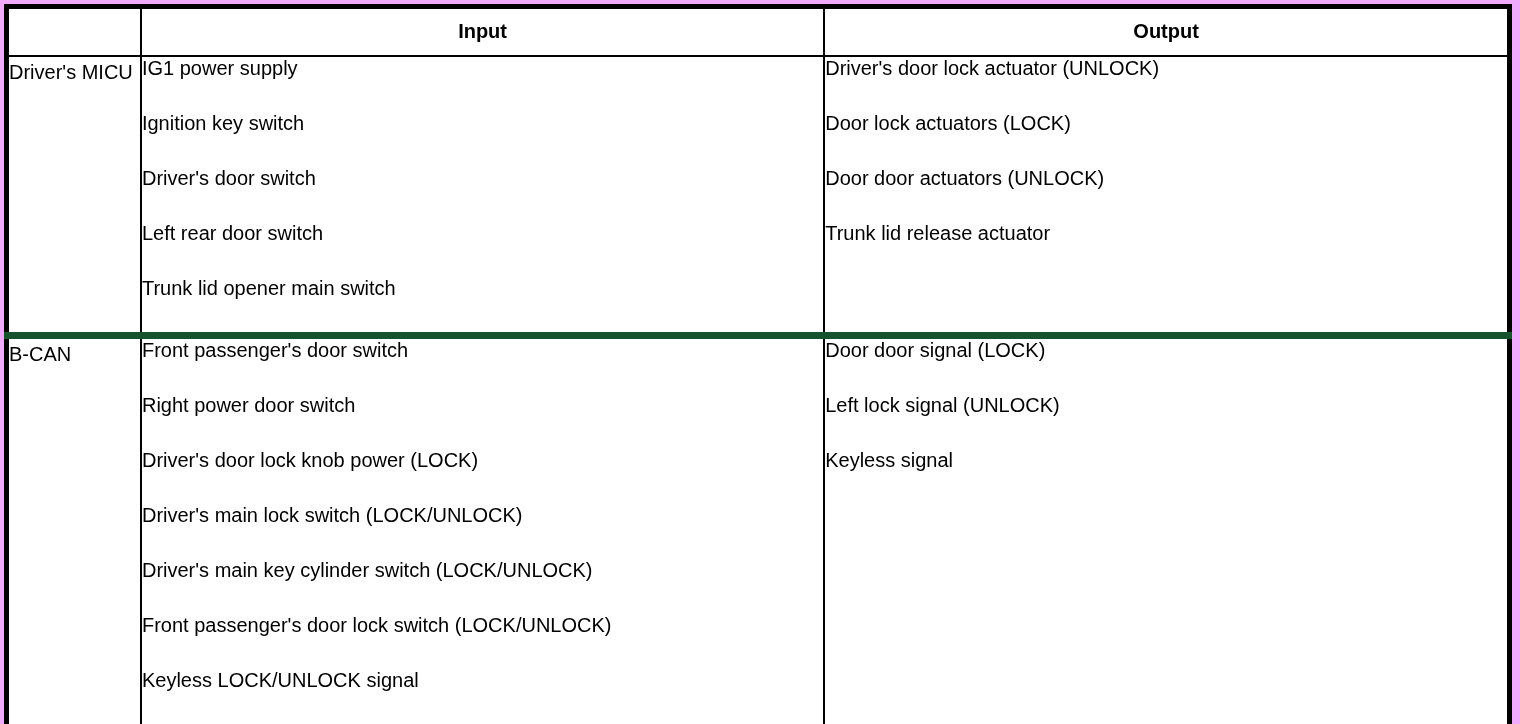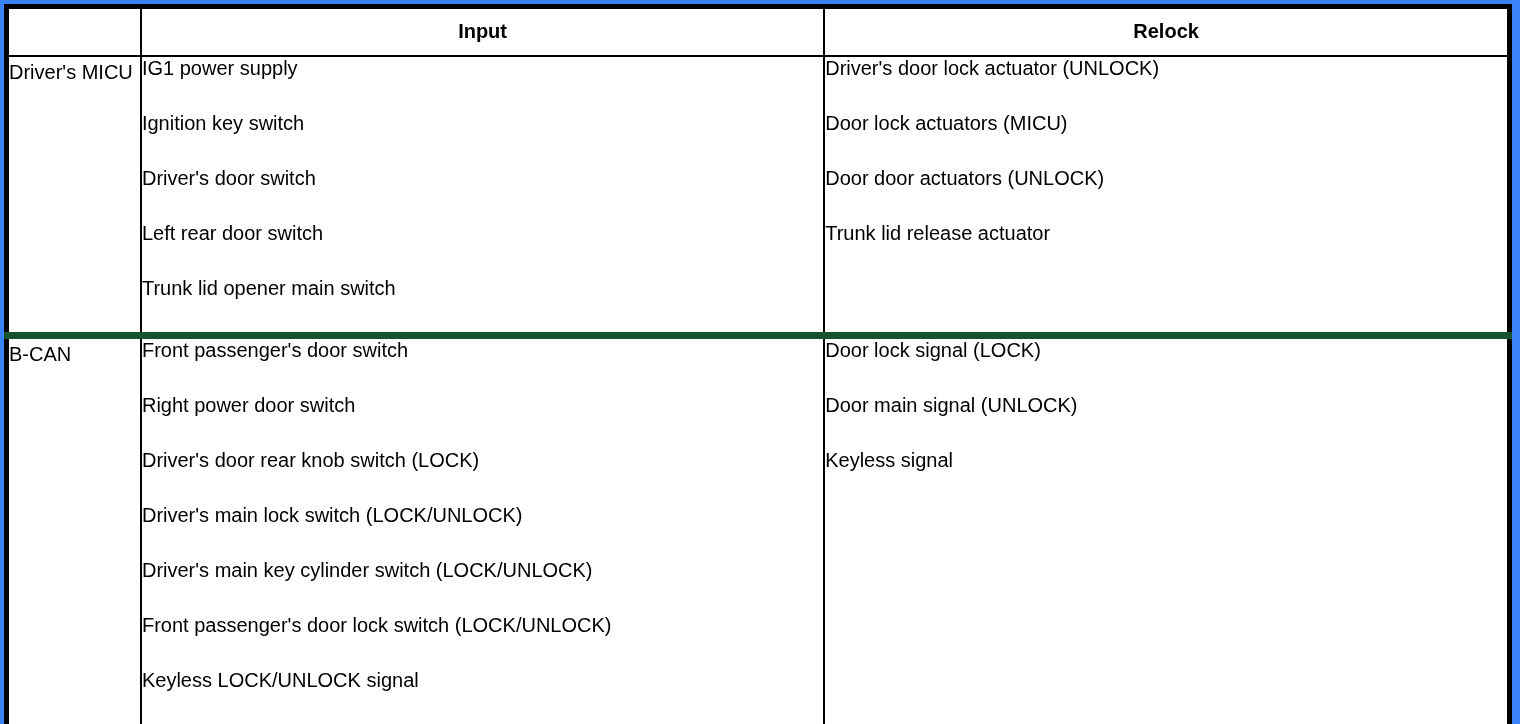--- a/index.html
+++ b/index.html
@@ -4,21 +4,21 @@
 <style>
   html, body {
     margin: 0;
     padding: 0;
     background: #ffffff;
   }
   .page {
     position: relative;
     width: 1520px;
     height: 724px;
-    background: #3b82f6;
+    background: #f0abfc;
     font-family: "Liberation Sans", sans-serif;
     color: #000000;
   }
   table.io-table {
     position: absolute;
     left: 4px;
     top: 4px;
     width: 1508px;
     height: 715px;
     border-collapse: collapse;
@@ -79,58 +79,58 @@
   <table class="io-table">
     <colgroup>
       <col style="width:134px">
       <col style="width:681px">
       <col style="width:683px">
     </colgroup>
     <tbody>
       <tr class="header-row">
         <td class="corner-cell"></td>
         <th class="header-cell">Input</th>
-        <th class="header-cell">Relock</th>
+        <th class="header-cell">Output</th>
       </tr>
       <tr class="row-micu">
         <td class="source-cell">Driver's MICU</td>
         <td class="list-cell">
           <div>
               <div class="line">IG1 power supply</div>
               <div class="line">Ignition key switch</div>
               <div class="line">Driver's door switch</div>
               <div class="line">Left rear door switch</div>
               <div class="line">Trunk lid opener main switch</div>
             </div>
         </td>
         <td class="list-cell">
           <div>
               <div class="line">Driver's door lock actuator (UNLOCK)</div>
-              <div class="line">Door lock actuators (MICU)</div>
+              <div class="line">Door lock actuators (LOCK)</div>
               <div class="line">Door door actuators (UNLOCK)</div>
               <div class="line">Trunk lid release actuator</div>
             </div>
         </td>
       </tr>
       <tr class="row-bcan">
         <td class="source-cell">B-CAN</td>
         <td class="list-cell">
           <div>
               <div class="line">Front passenger's door switch</div>
               <div class="line">Right power door switch</div>
-              <div class="line">Driver's door rear knob switch (LOCK)</div>
+              <div class="line">Driver's door lock knob power (LOCK)</div>
               <div class="line">Driver's main lock switch (LOCK/UNLOCK)</div>
               <div class="line">Driver's main key cylinder switch (LOCK/UNLOCK)</div>
               <div class="line">Front passenger's door lock switch (LOCK/UNLOCK)</div>
               <div class="line">Keyless LOCK/UNLOCK signal</div>
             </div>
         </td>
         <td class="list-cell">
           <div>
-              <div class="line">Door lock signal (LOCK)</div>
-              <div class="line">Door main signal (UNLOCK)</div>
+              <div class="line">Door door signal (LOCK)</div>
+              <div class="line">Left lock signal (UNLOCK)</div>
               <div class="line">Keyless signal</div>
             </div>
         </td>
       </tr>
     </tbody>
   </table>
 </div>
 
 </body></html>

